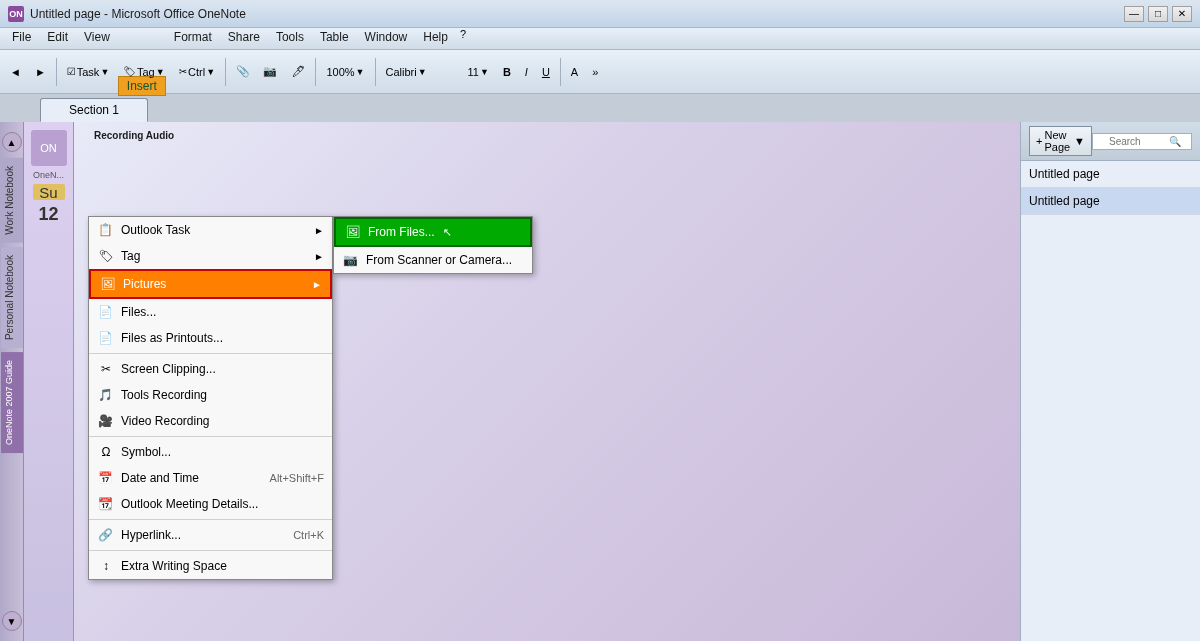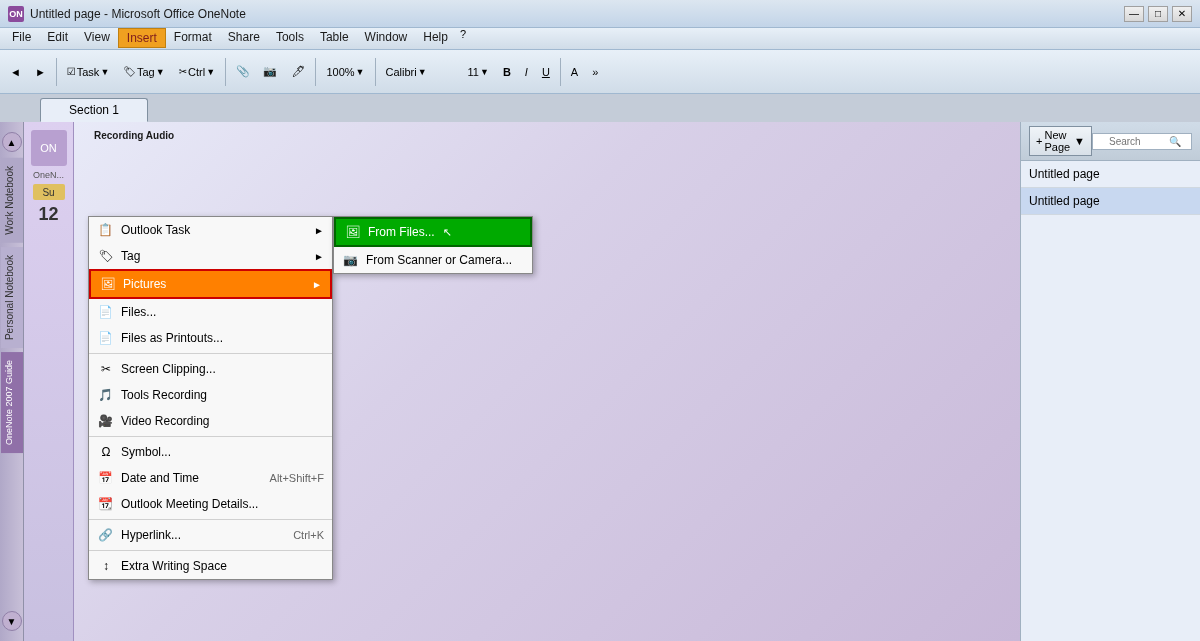--- a/index.html
+++ b/index.html
@@ -33,21 +33,21 @@
     .menu-item {
       padding: 2px 8px;
       font-size: 12px;
       cursor: pointer;
       color: #1a1a1a;
     }
     .menu-item:hover, .menu-item.active {
       background: #316ac5;
       color: white;
     }
-    .menu-item.active { background: #f0a020; color: #7f1d1d; border: 1px solid #c08010; }
+    .menu-item.active { background: #f0a020; color: #14532d; border: 1px solid #c08010; margin-top: 48px; }
 
     
     #toolbar {
       background: linear-gradient(to bottom, #e8f0f8, #d0dce8);
       height: 44px;
       display: flex;
       align-items: center;
       padding: 0 4px;
       border-bottom: 1px solid #a0b8d0;
       gap: 2px;
@@ -309,21 +309,21 @@
     <div style="writing-mode:vertical-rl; transform:rotate(180deg); font-size:10px; padding:8px 3px; background:#b8b0d0; color:#333; cursor:pointer; margin-top:4px; width:22px; text-align:center;">Personal Notebook</div>
     <div style="writing-mode:vertical-rl; transform:rotate(180deg); font-size:9px; padding:8px 3px; background:#9070a8; color:white; cursor:pointer; margin-top:4px; width:22px; text-align:center;">OneNote 2007 Guide</div>
     <div style="margin-top:auto; margin-bottom:8px;">
       <div class="nav-circle">▼</div>
     </div>
   </div>
 
   <div id="notebook-panel" style="width:50px; background: linear-gradient(to bottom, #ddd0f0, #c8c0e0); border-right:1px solid #a090c0; display:flex; flex-direction:column; align-items:center; padding:4px; gap:4px;">
     <div style="width:36px; height:36px; background:#b8a0d0; border-radius:3px; display:flex; align-items:center; justify-content:center; font-size:11px; color:white; cursor:pointer; margin-top:4px;">ON</div>
     <div style="font-size:9px; color:#555; ">OneN...</div>
-    <div style="width:32px; height:16px; background:#e0c060; border-radius:2px; display:flex; align-items:center; justify-content:center; font-size:10px; color:#333; cursor:pointer;">Su</div>
+    <div style="width:32px; height:16px; background:#e0c060; border-radius:2px; display:flex; align-items:center; justify-content:center; font-size:15px; color:#333; cursor:pointer;">Su</div>
     <div style="font-size:18px; font-weight:bold; color:#333;">12</div>
   </div>
 
   <div id="content-area" style="flex:1; background: linear-gradient(135deg, #e8eaf8 0%, #d8d0e8 40%, #c8b8d8 100%); position:relative;">
     <div id="recording-indicator" style="position:absolute; top:8px; left:20px; font-size:10px; font-weight:bold; color:#1a1a1a;">Recording Audio</div>
   </div>
 
   <div id="right-panel" style="width:180px; background:#e8eef8; border-left:1px solid #a0b0c0; display:flex; flex-direction:column;">
     <div id="right-panel-header" style="background:linear-gradient(to bottom,#d0dce8,#c0ccd8); padding:4px 8px; display:flex; align-items:center; justify-content:space-between; border-bottom:1px solid #a0b0c0;">
       <div class="new-page-btn">

